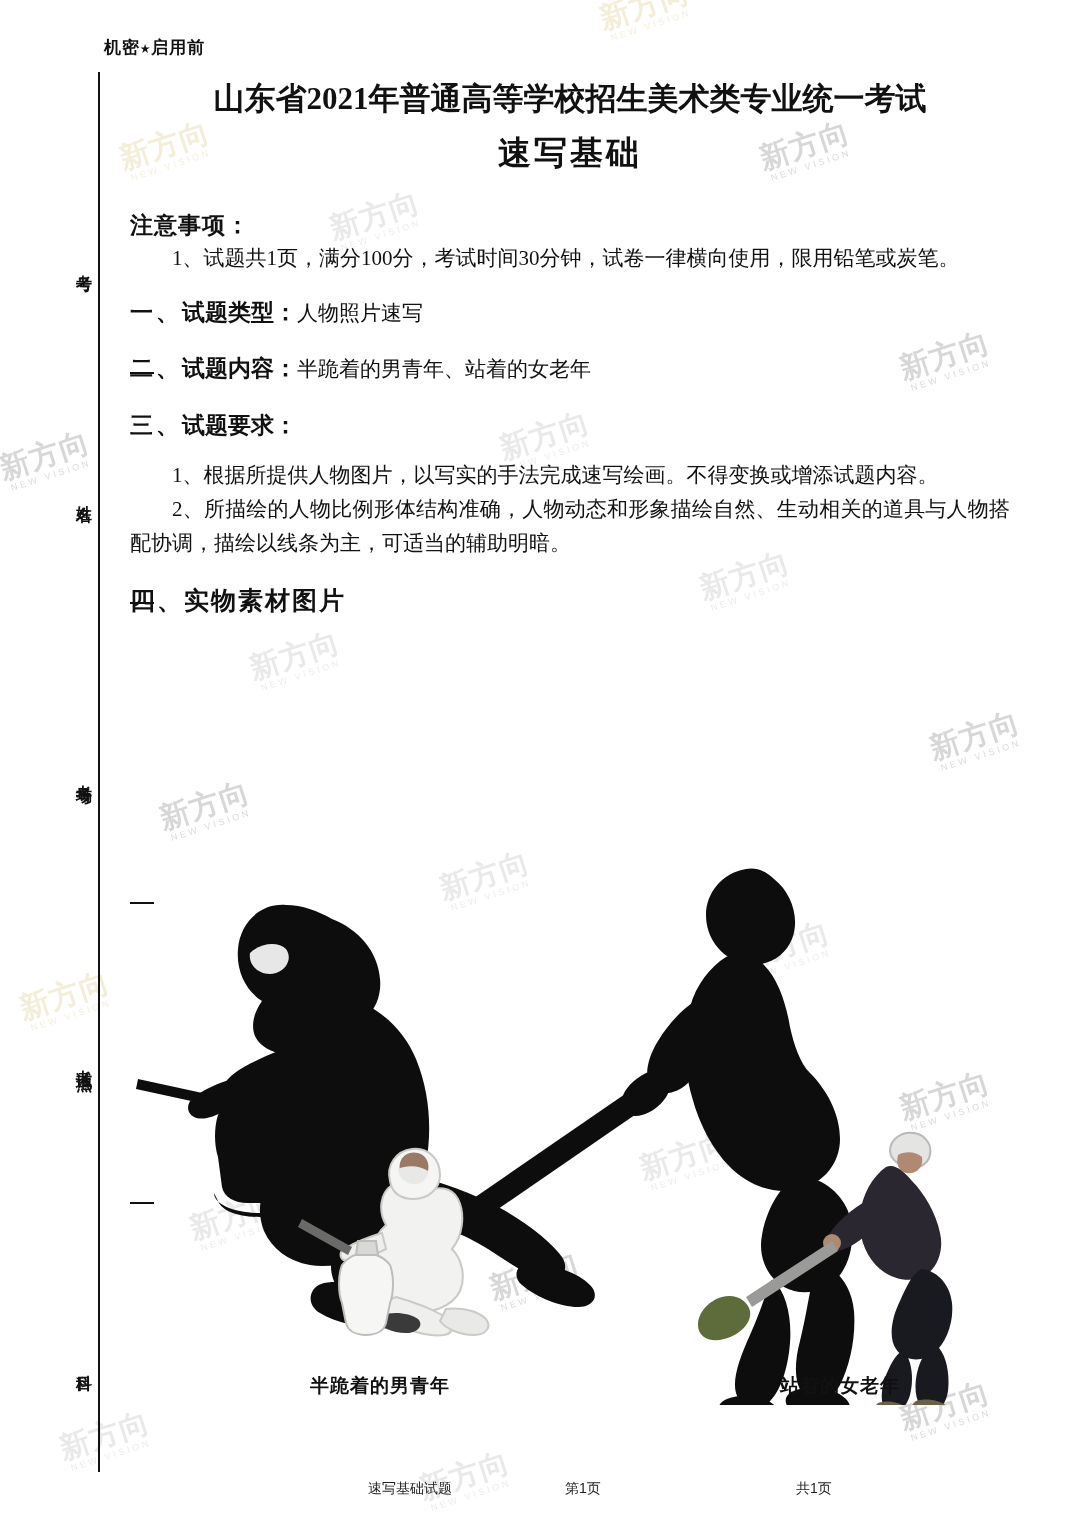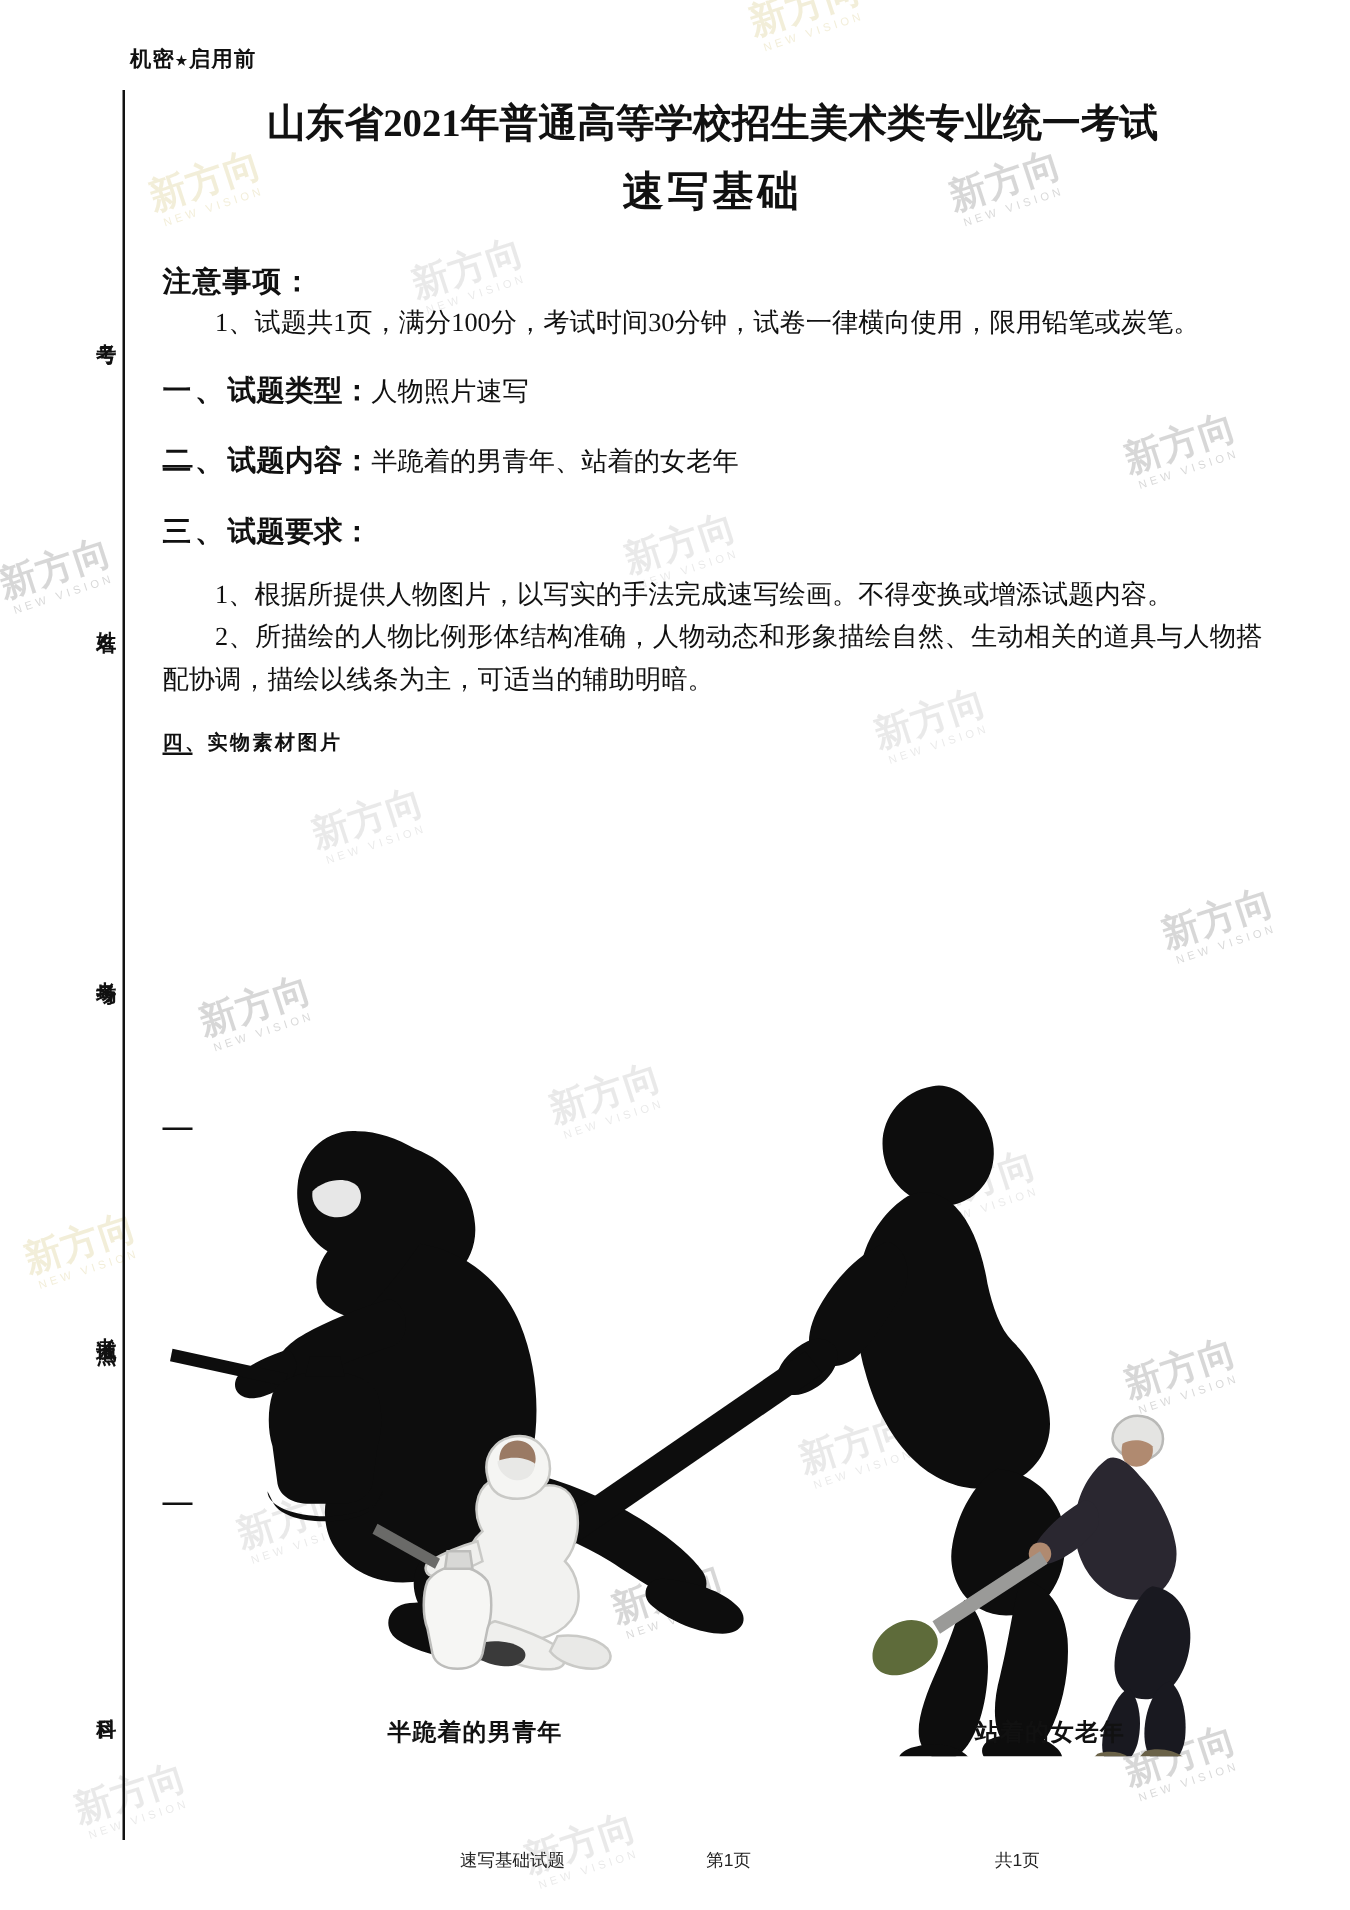--- a/index.html
+++ b/index.html
@@ -161,21 +161,21 @@
     font-weight: normal;
     font-size: 21px;
   }
 
   .req-list { margin-top: 14px; }
 
   .sec-4 {
     margin-top: 24px;
     font-family: Liberation Mono, monospace;
     font-weight: bold;
-    font-size: 16px;
+    font-size: 25px;
     letter-spacing: 2px;
   }
 
   
   .figures {
     position: absolute;
     left: 110px;
     top: 845px;
     width: 900px;
     height: 560px;

